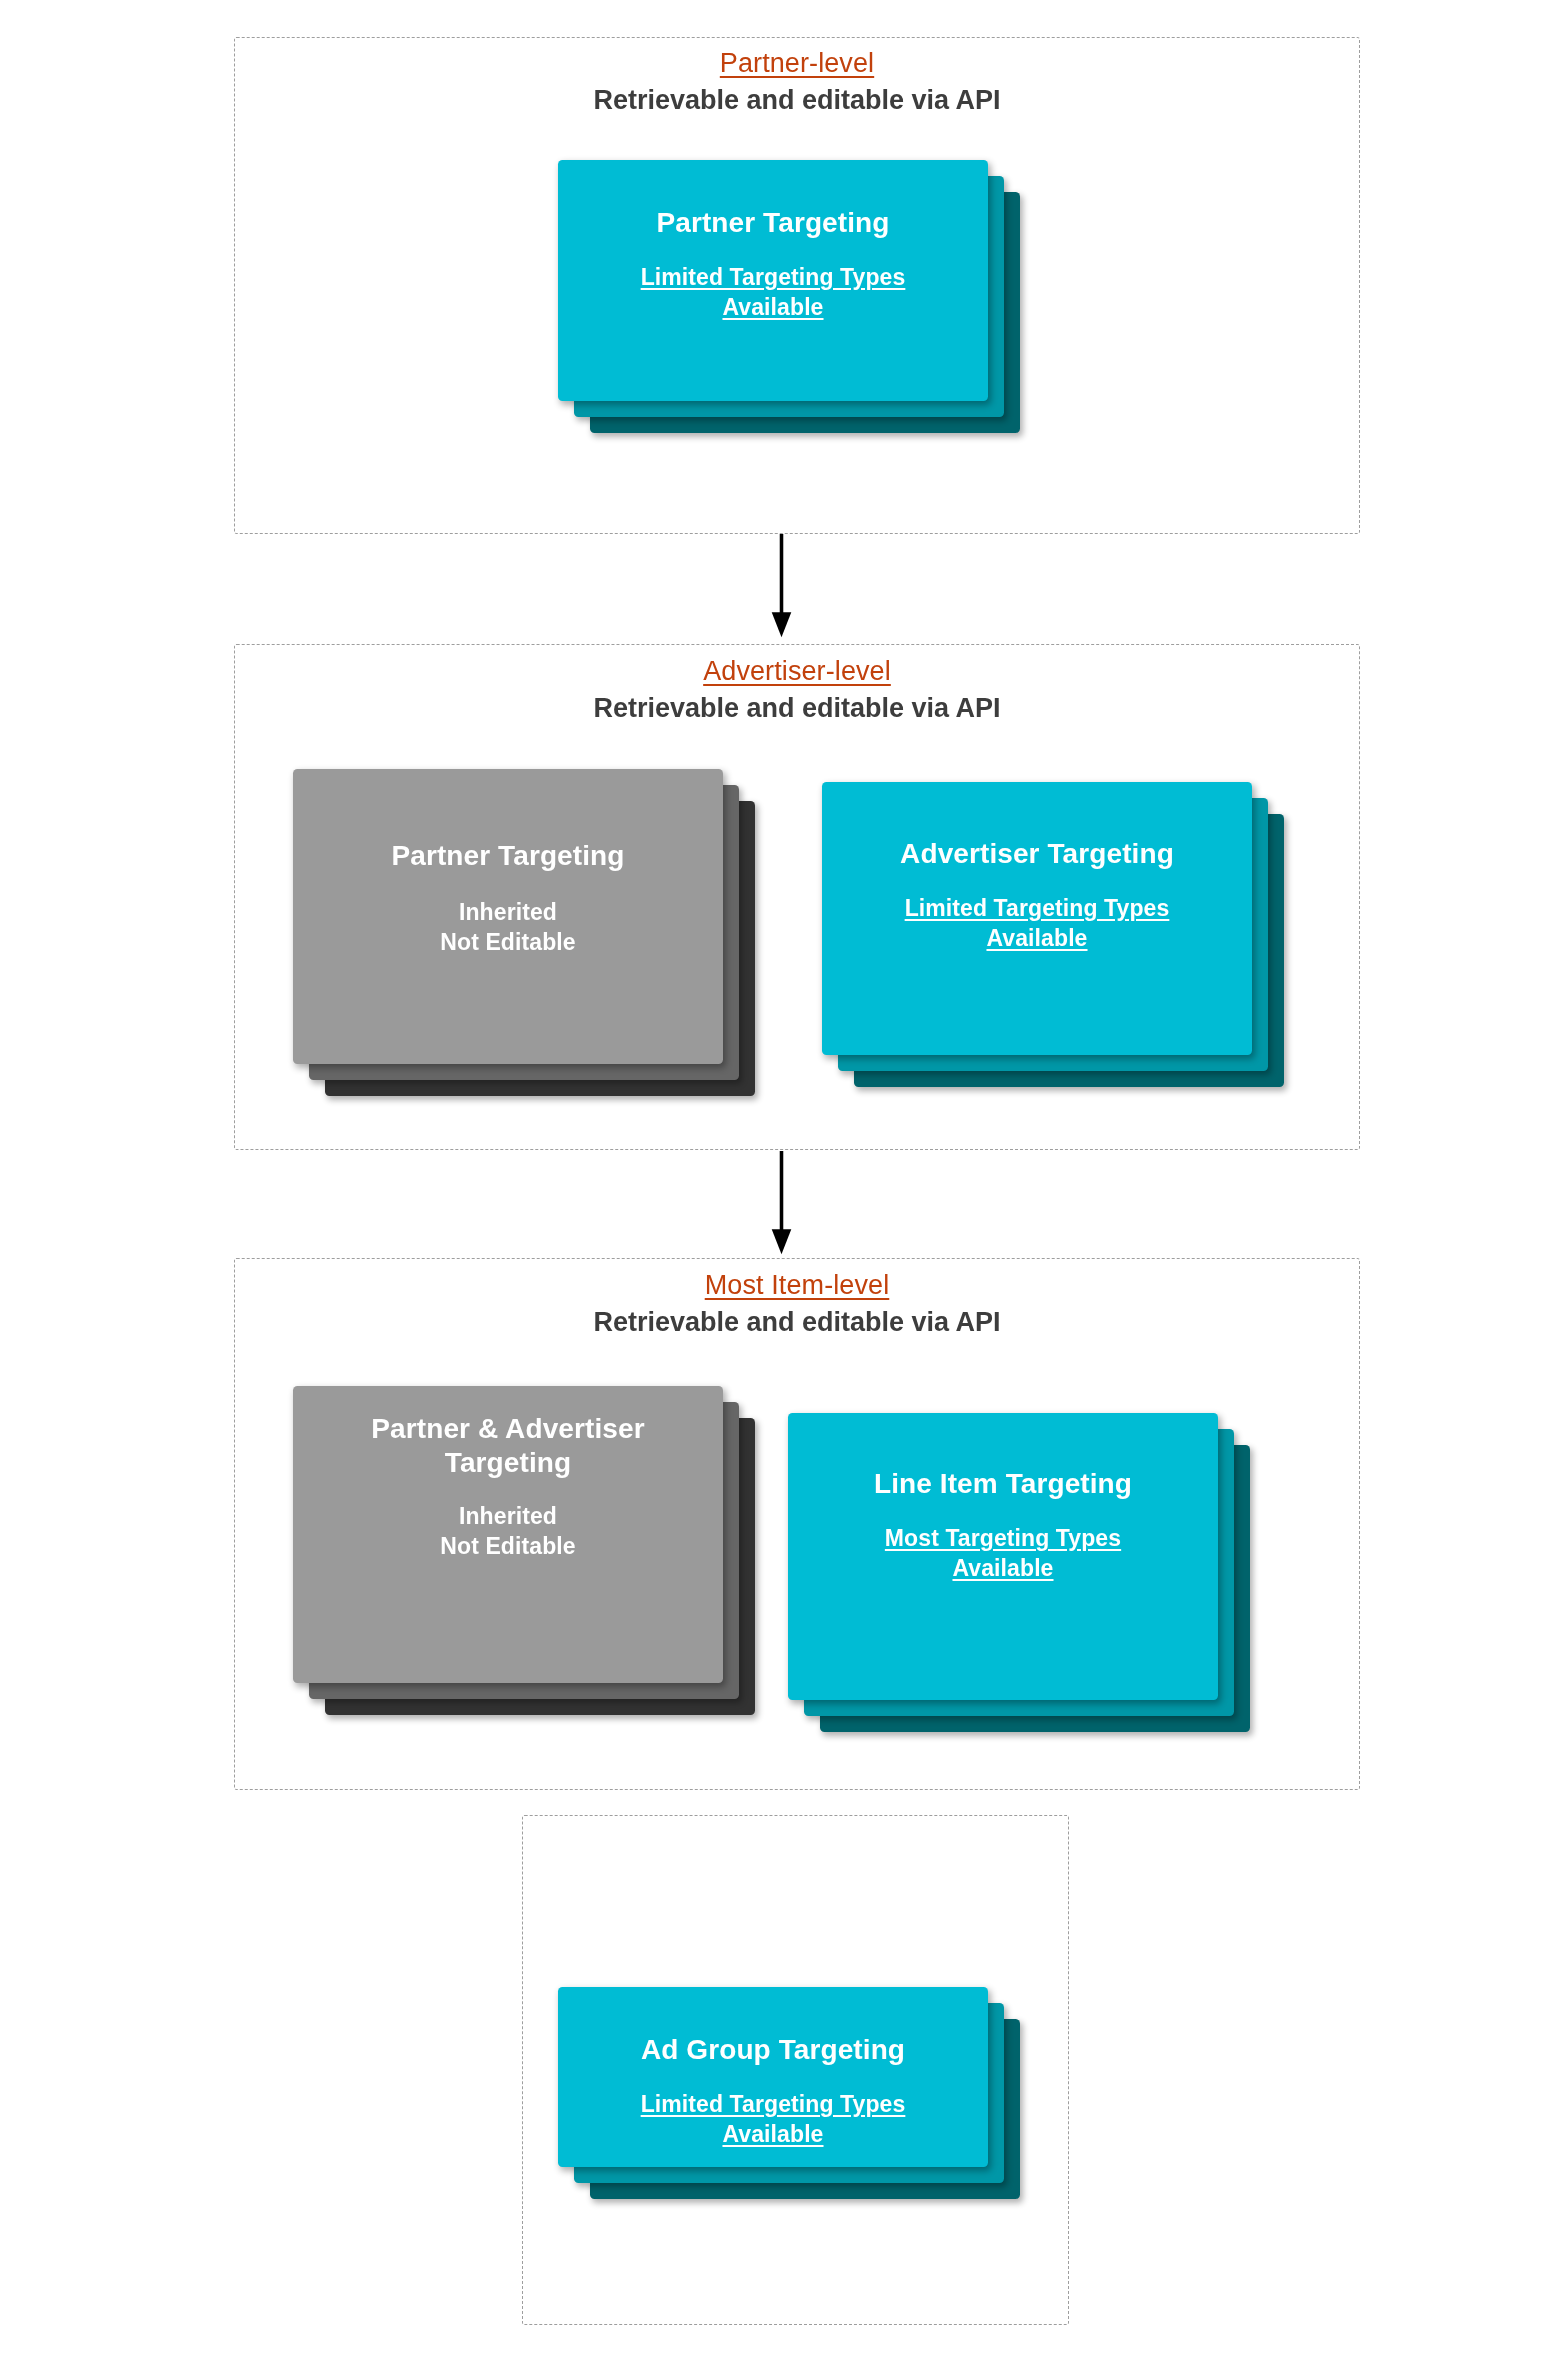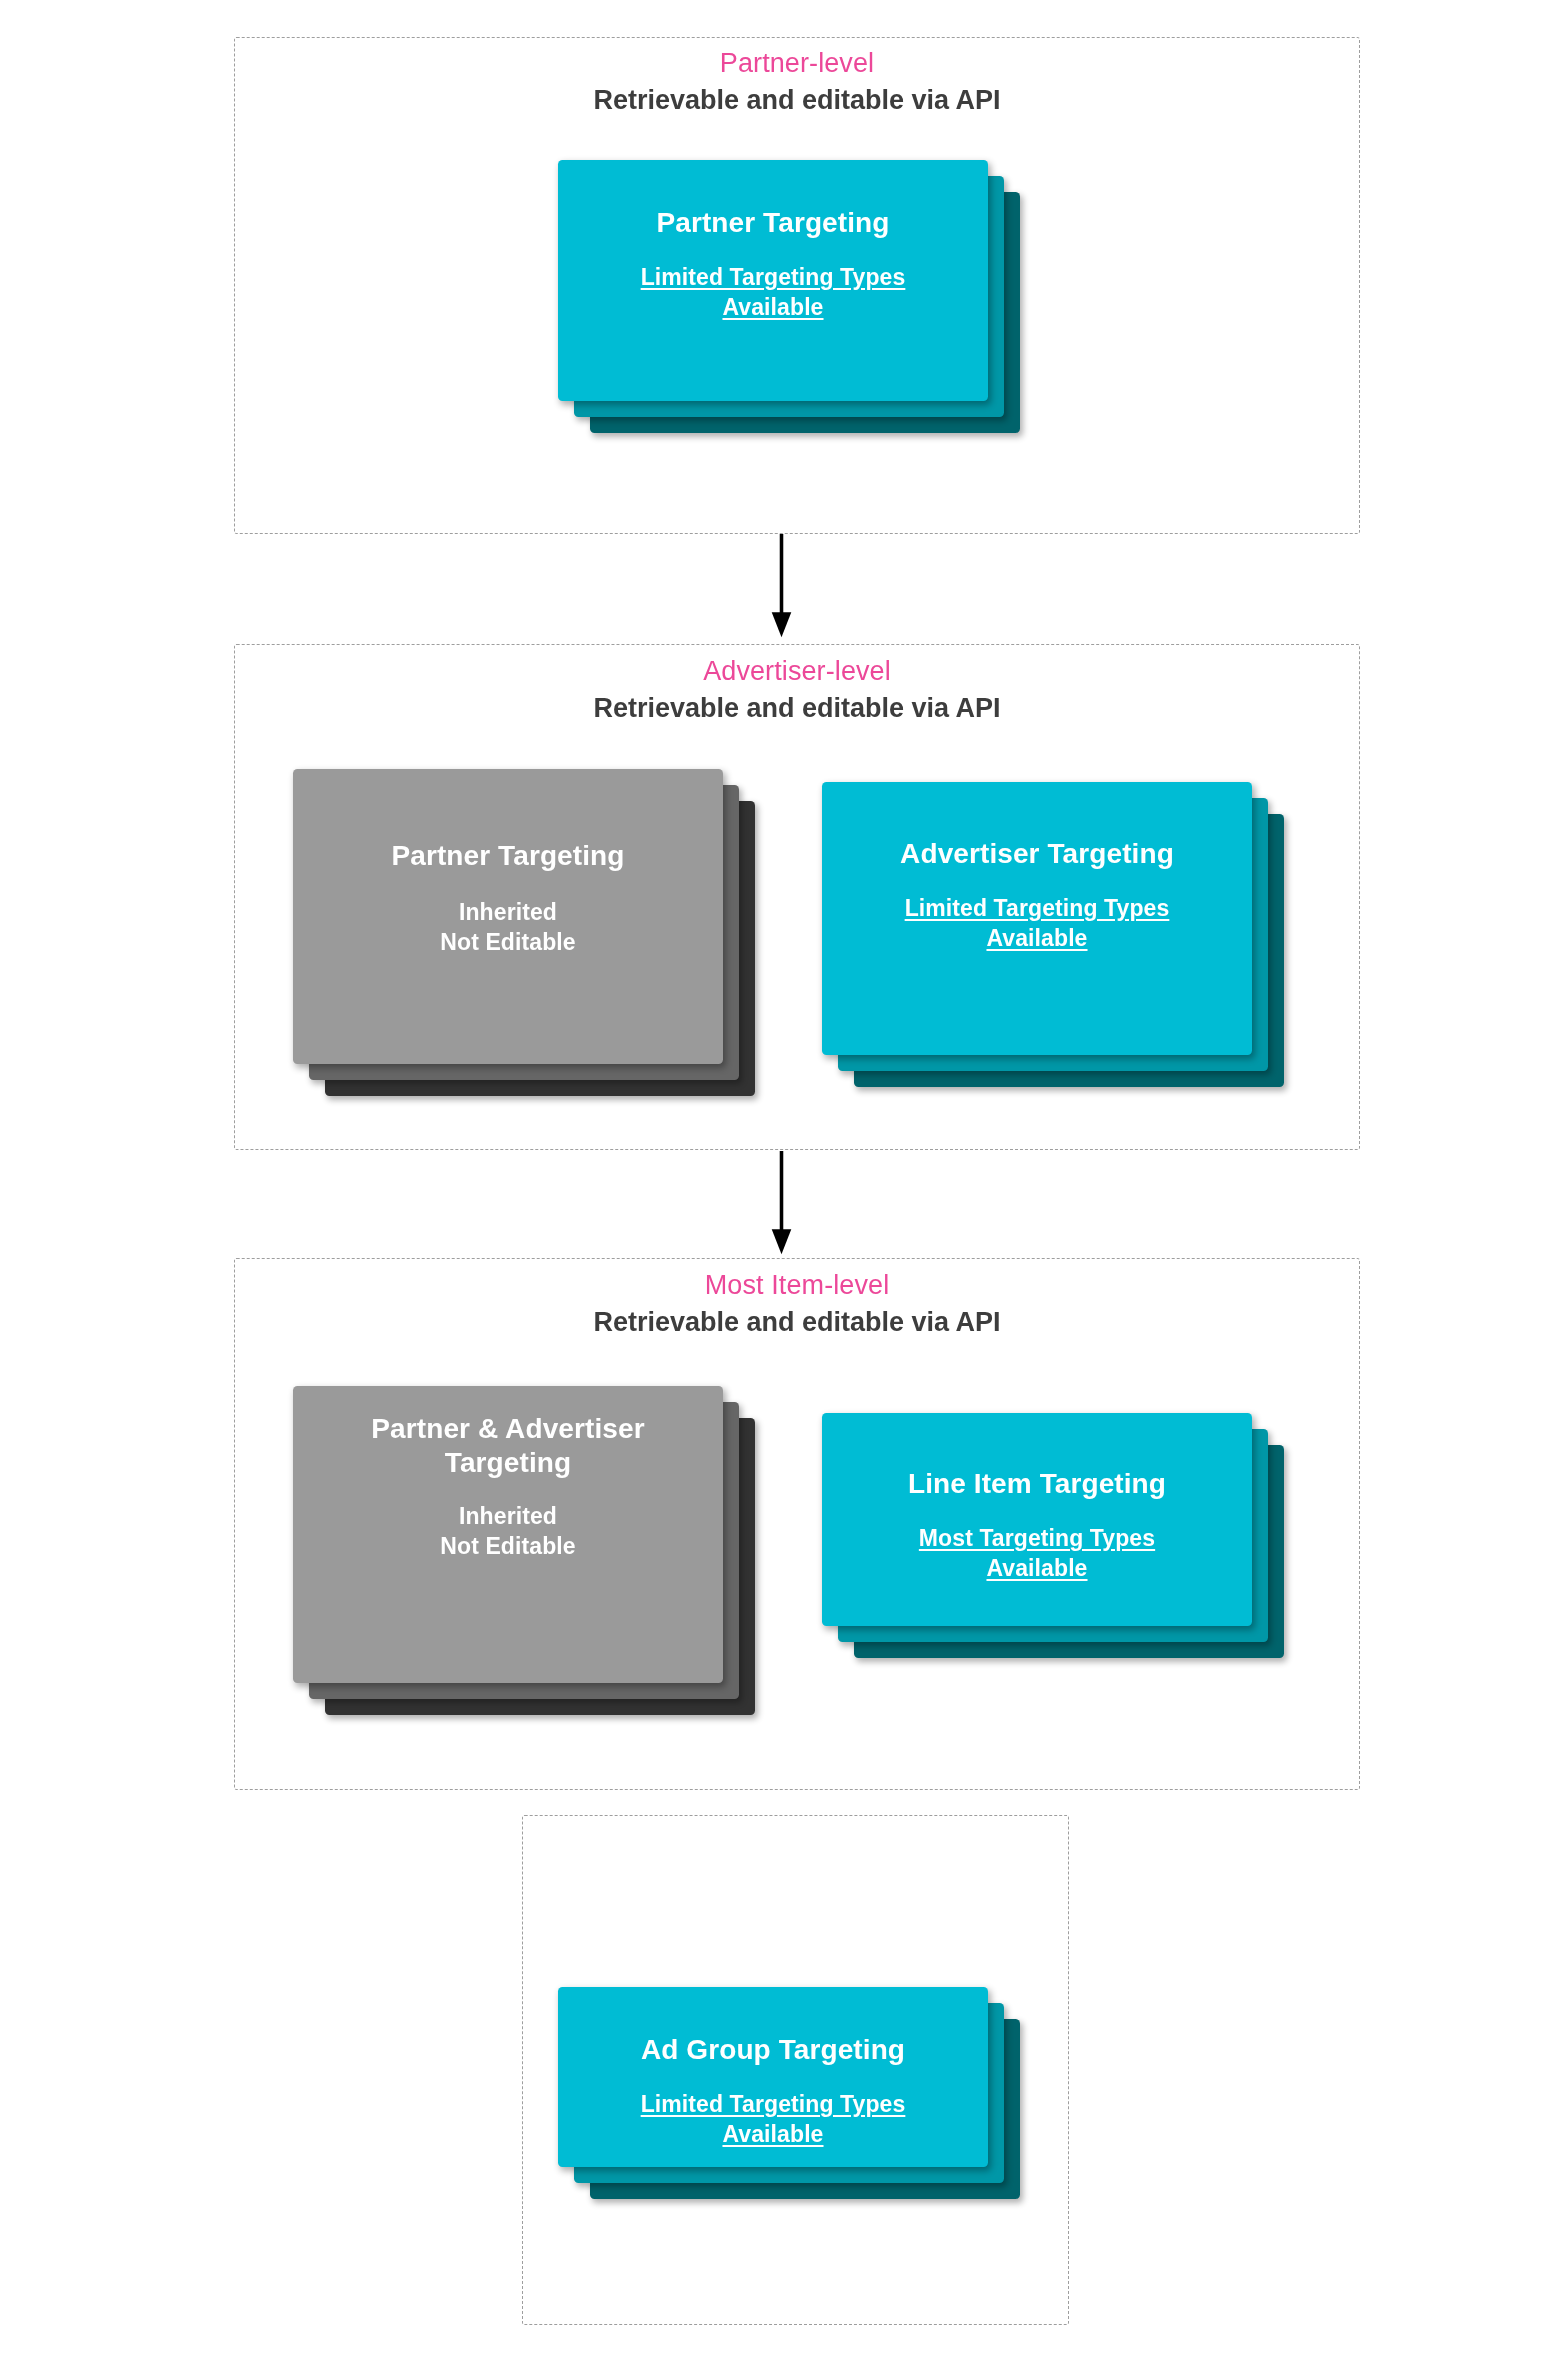--- a/index.html
+++ b/index.html
@@ -30,21 +30,22 @@
     position: absolute;
     left: 0;
     right: 0;
     text-align: center;
     line-height: 1.22;
   }
   .level-name {
     display: inline-block;
     font-size: 27px;
     font-weight: 400;
-    color: #ec4899;
+    color: #c2410c;
+    text-decoration: underline;
     text-underline-offset: 3.6px;
     letter-spacing: 0.1px;
     white-space: nowrap;
   }
   .level-sub {
     display: block;
     font-size: 27px;
     font-weight: 700;
     color: #3d3d3d;
     margin-top: 3.6px;
@@ -188,21 +189,21 @@
     <div class="layer l2"></div>
     <div class="layer l1" style="padding-top:26px; padding-left:23px; padding-right:23px;">
       <div class="card-title">Partner &amp; Advertiser Targeting</div>
       <div class="card-note" style="margin-top:21.4px;">
         <span>Inherited</span><br>
         <span>Not Editable</span>
       </div>
     </div>
   </div>
 
-  <div class="stack cyan" style="left:822px; top:1413px; width:430px; height:213px;">
+  <div class="stack cyan" style="left:788px; top:1413px; width:430px; height:287px;">
     <div class="layer l3"></div>
     <div class="layer l2"></div>
     <div class="layer l1" style="padding-top:54px;">
       <div class="card-title">Line Item Targeting</div>
       <div class="card-note linked" style="margin-top:23px;">
         <span>Most Targeting Types</span><br>
         <span>Available</span>
       </div>
     </div>
   </div>

